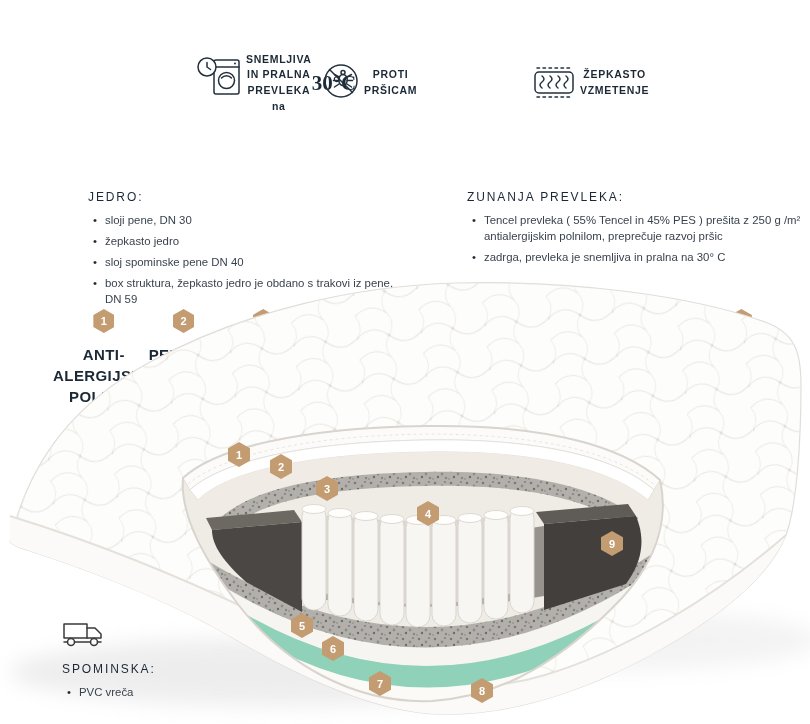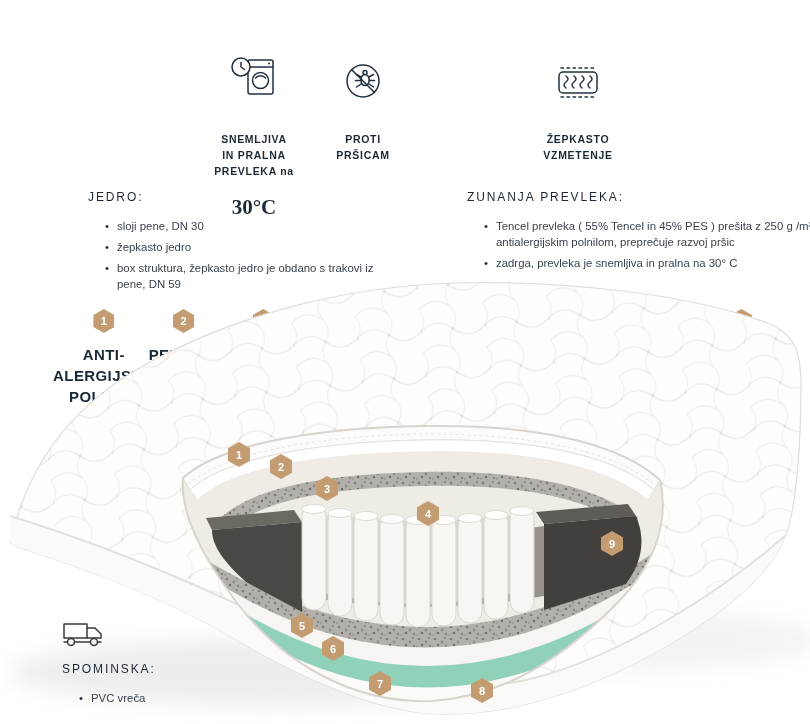--- a/index.html
+++ b/index.html
@@ -1,29 +1,29 @@
 <!DOCTYPE html>
 <html><head>
 <meta charset="utf-8">
 <style>
   html,body { margin:0; padding:0; background:#ffffff; }
   .page {
     position:relative; width:810px; height:724px; background:#ffffff;
     font-family:"Liberation Sans", sans-serif; color:#1b2836; overflow:hidden;
   }
   
-  .feature { position:absolute; display:flex; flex-direction:column; align-items:center; text-align:center;gap:16px; }
+  .feature { position:absolute; display:flex; flex-direction:row; align-items:center; text-align:center; }
   .icon-box { height:54px; display:flex; align-items:flex-end; justify-content:center; margin-bottom:12px; }
   .feature-label { font-size:10.5px; font-weight:bold; letter-spacing:.7px; line-height:1.5; white-space:pre-line; color:#1b2836; }
   .feature-temp { font-family:"Liberation Serif", serif; font-size:21px; font-weight:bold; color:#1b2836; }
   .lineicon { stroke:#22303e; fill:none; stroke-width:1.5; stroke-linecap:round; stroke-linejoin:round; }
   
   .text-section { position:absolute; }
   .section-heading { font-size:12px; font-weight:normal; letter-spacing:1.9px; color:#1b2836; margin:0 0 9px 0; }
-  ul.bullets { list-style:none; margin:15px; padding:0; font-size:11.4px; color:#39434e; }
+  ul.bullets { list-style:none; margin:3px; padding:0; font-size:11.4px; color:#39434e; }
   ul.bullets li { position:relative; padding-left:14px; margin-bottom:5px; line-height:1.4; }
   ul.bullets li::before { content:'•'; position:absolute; left:2px; top:0; color:#1b2836; }
   
   .legend { position:absolute; left:64px; top:309px; width:718px; display:flex; }
   .legend-item { width:79.7px; display:flex; flex-direction:column; align-items:center; }
   .hex {
     width:21px; height:24px; background:#c49c72; color:#fff;
     clip-path:polygon(50% 0%,100% 25%,100% 75%,50% 100%,0% 75%,0% 25%);
     display:flex; align-items:center; justify-content:center;
     font-size:11px; font-weight:bold; flex:none;
@@ -94,20 +94,21 @@
     </span>
     <div class="feature-label">ŽEPKASTO
 VZMETENJE</div>
   </div>
 
   <div class="text-section" style="left:88px;top:190px;width:322px">
     <h3 class="section-heading">JEDRO:</h3>
     <ul class="bullets">
       <li>sloji pene, DN 30</li>
       <li>žepkasto jedro</li>
+      <li>sloj spominske pene DN 40</li>
       <li>box struktura, žepkasto jedro je obdano s trakovi iz pene, DN 59</li>
     </ul>
   </div>
 
   <div class="text-section" style="left:467px;top:190px;width:352px">
     <h3 class="section-heading">ZUNANJA PREVLEKA:</h3>
     <ul class="bullets">
       <li style="width:336px">Tencel prevleka ( 55% Tencel in 45% PES ) prešita z 250 g /m² antialergijskim polnilom, preprečuje razvoj pršic</li>
       <li>zadrga, prevleka je snemljiva in pralna na 30° C</li>
     </ul>

